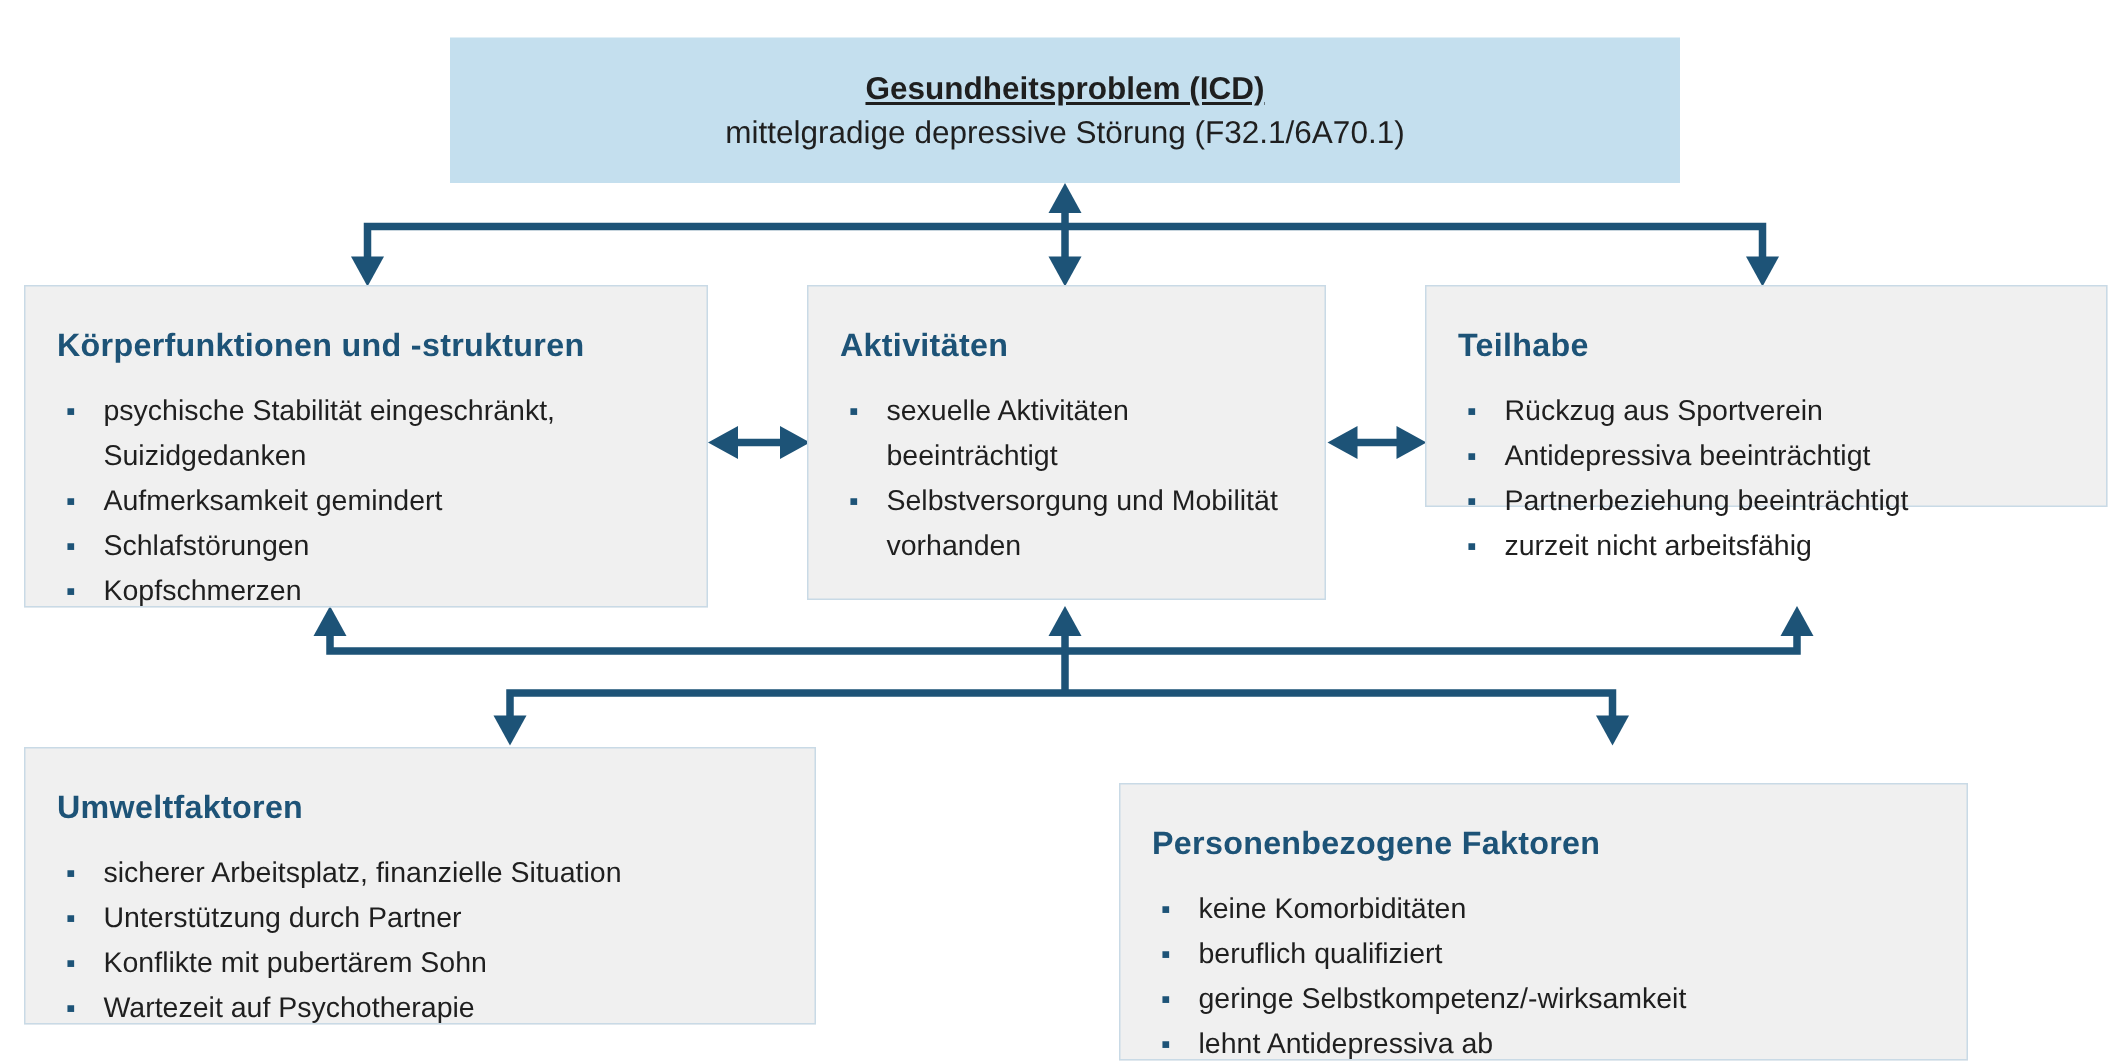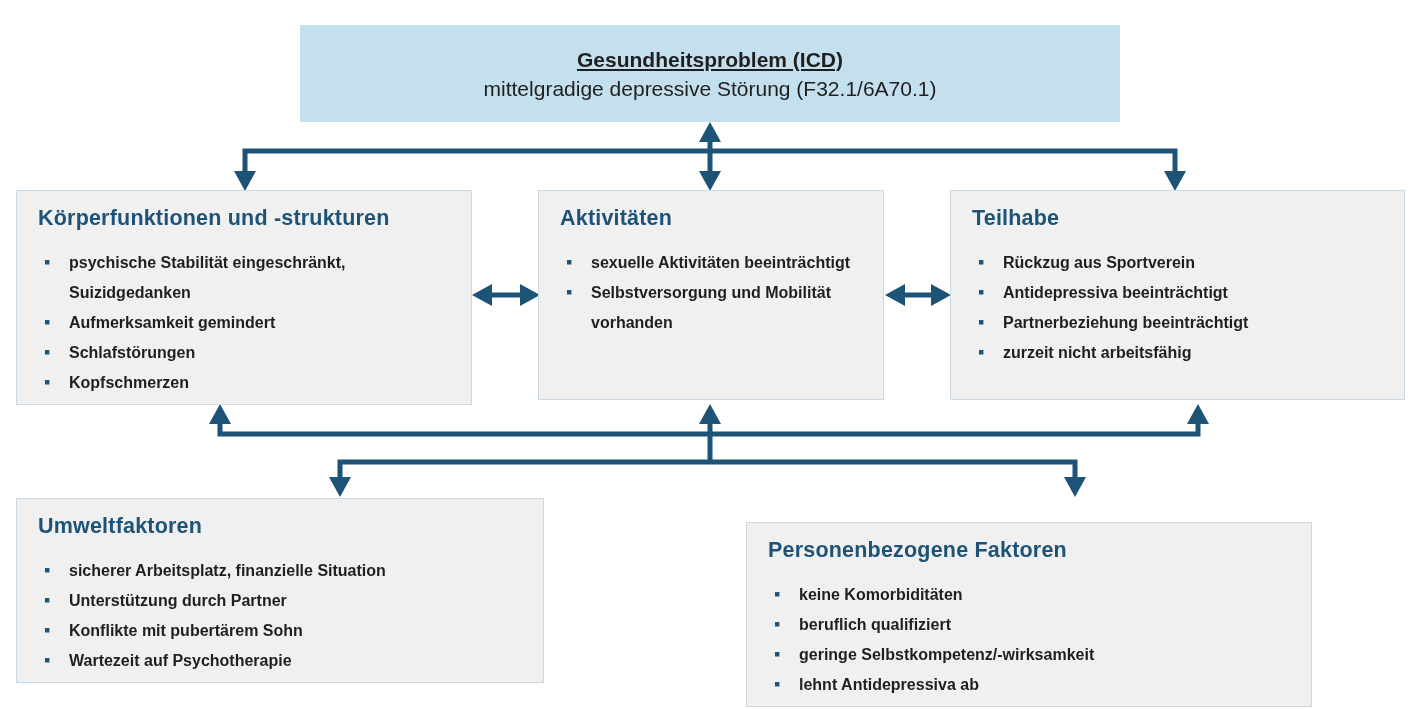--- a/index.html
+++ b/index.html
@@ -26,34 +26,34 @@
     text-align:center;
   }
   .top-box .t1{font-weight:bold;font-size:21px;line-height:29px;color:var(--text);text-decoration:underline;}
   .top-box .t2{font-size:21px;line-height:29px;color:var(--text);}
 
   .card{
     position:absolute;background:var(--card-fill);
     border:1px solid var(--card-border);box-sizing:border-box;
   }
   .card h2{
-    margin:15px 0 0 21px;font-size:21.5px;font-weight:bold;color:var(--accent);
+    margin:27px 0 0 21px;font-size:21.5px;font-weight:bold;color:var(--accent);
     letter-spacing:0.2px;
   }
   .card ul{list-style:none;margin:17px 0 0 0;padding:0 14px 0 26px;}
   .card li{
-    position:relative;padding-left:26px;font-size:16px;line-height:30px;color:var(--text);font-weight:bold;
+    position:relative;padding-left:26px;font-size:19px;line-height:30px;color:var(--text);
   }
   .card li::before{
     content:"▪";position:absolute;left:1px;top:-1px;
     color:var(--accent);font-size:18px;
   }
   .card-bodyfunctions{left:16px;top:190px;width:456px;height:215px;}
   .card-activities{left:538px;top:190px;width:346px;height:210px;}
-  .card-participation{left:950px;top:190px;width:455px;height:210px;}
+  .card-participation{left:950px;top:190px;width:455px;height:148px;}
   .card-environment{left:16px;top:498px;width:528px;height:185px;}
   .card-personal{left:746px;top:522px;width:566px;height:185px;}
 </style>
 </head>
 <body>
 
 <svg class="arrows" width="1418" height="709" viewBox="0 0 1418 709" xmlns="http://www.w3.org/2000/svg">
 
   <g>
     <path class="arrow-line" d="M245 176 L245 151 L1175 151 L1175 176"></path>

